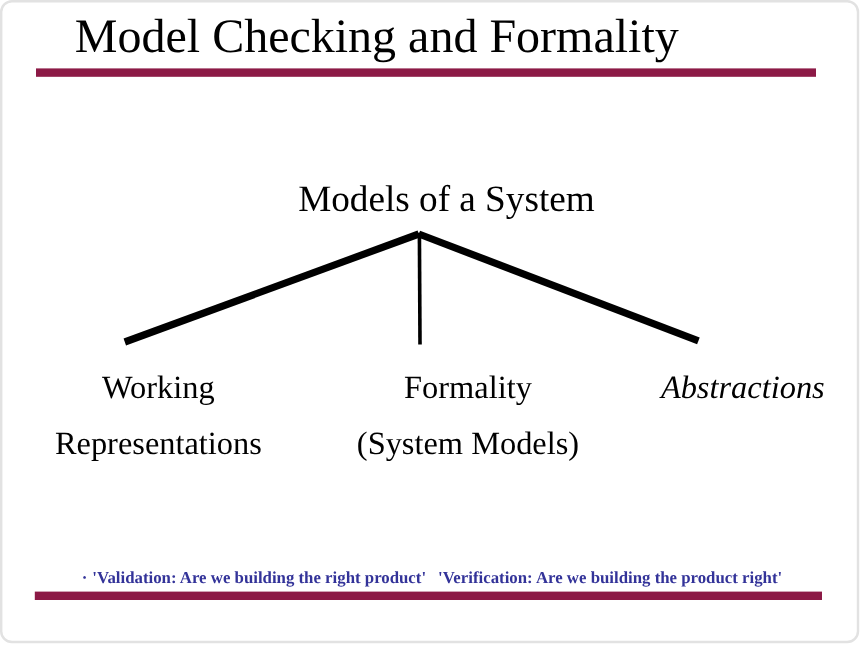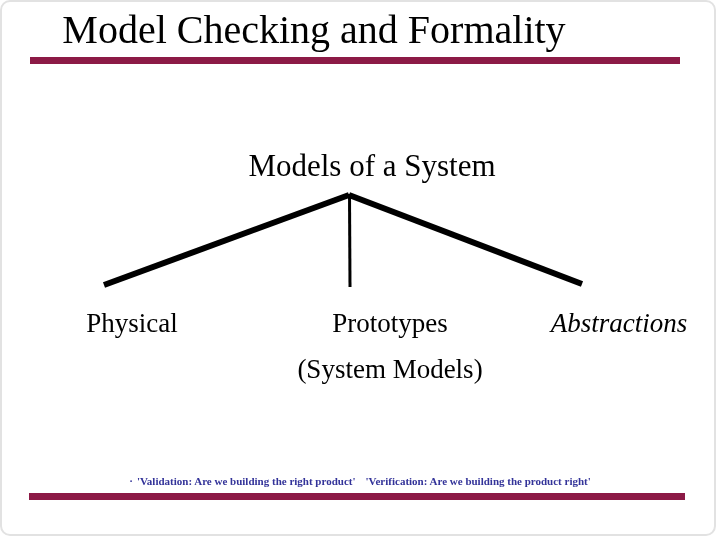--- a/index.html
+++ b/index.html
@@ -76,21 +76,21 @@
   .node span { display: block; }
   .node-left   { left: 20px;  width: 220px; }
   .node-center { left: 263px; width: 250px; }
   .node-right  { left: 517px; width: 200px; font-style: italic; }
   .footnote {
     position: absolute;
     top: 473px;
     left: 0;
     width: 716px;
     text-align: center;
-    font-size: 11px;
+    font-size: 14px;
     font-weight: bold;
     color: #333399;
     white-space: nowrap;
   }
   .footnote .fn-bullet { margin-right: 4px; }
   .footnote .fn-part2 { margin-left: 10px; }
 </style>
 </head>
 <body>
 
@@ -102,25 +102,26 @@
 
   <div class="heading">Models of a System</div>
 
   <svg class="tree" viewBox="0 0 520 104" xmlns="http://www.w3.org/2000/svg">
     <line x1="267" y1="7" x2="22" y2="97" stroke="#000000" stroke-width="6"></line>
     <line x1="267.5" y1="6" x2="268" y2="99" stroke="#000000" stroke-width="3"></line>
     <line x1="267" y1="7" x2="500" y2="96" stroke="#000000" stroke-width="6"></line>
   </svg>
 
   <div class="node node-left">
-    <span>Physical</span>
+    <span>Working</span>
+    <span>Representations</span>
   </div>
 
   <div class="node node-center">
-    <span>Prototypes</span>
+    <span>Formality</span>
     <span>(System Models)</span>
   </div>
 
   <div class="node node-right">
     <span>Abstractions</span>
   </div>
 
   <div class="footnote">
     <span class="fn-bullet">·</span><span class="fn-part1">'Validation: Are we building the right product'</span><span class="fn-part2">'Verification: Are we building the product right'</span>
   </div>

